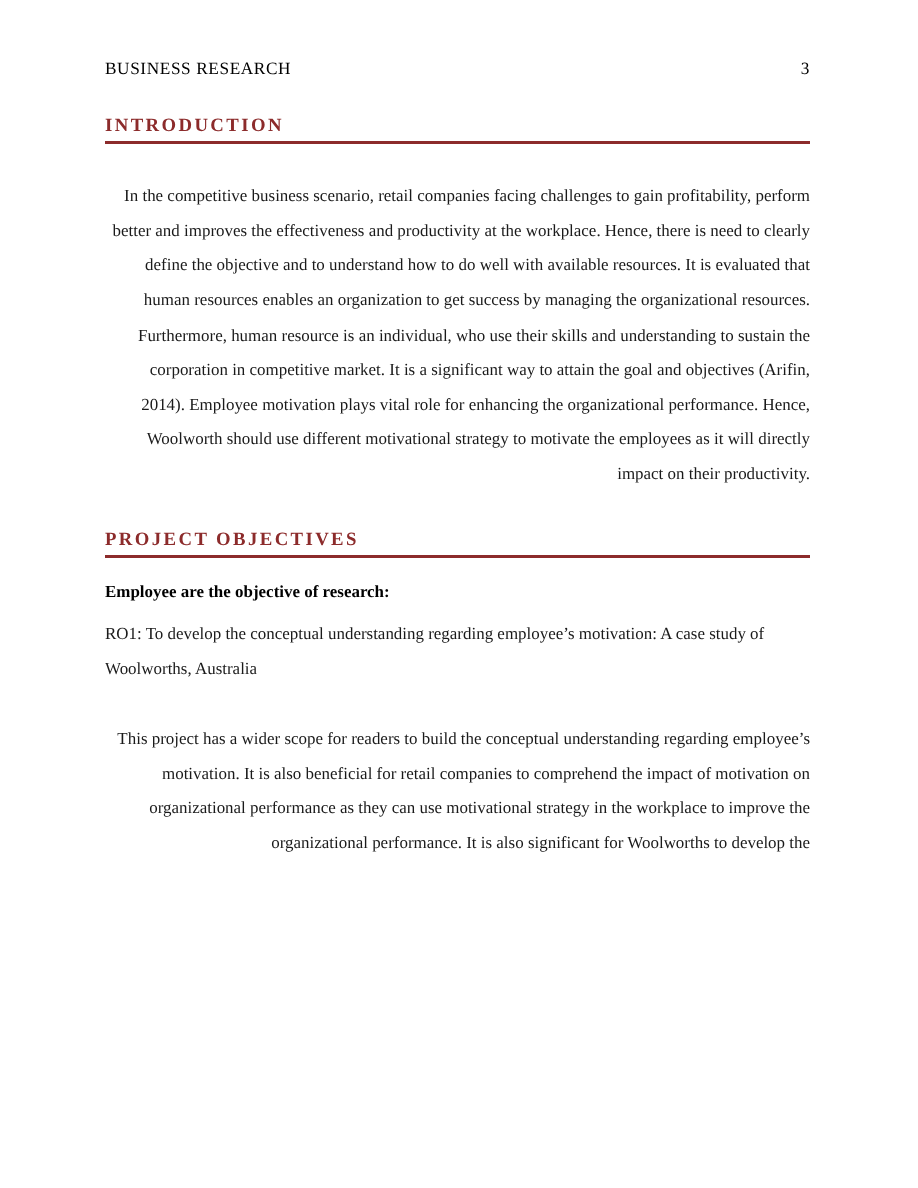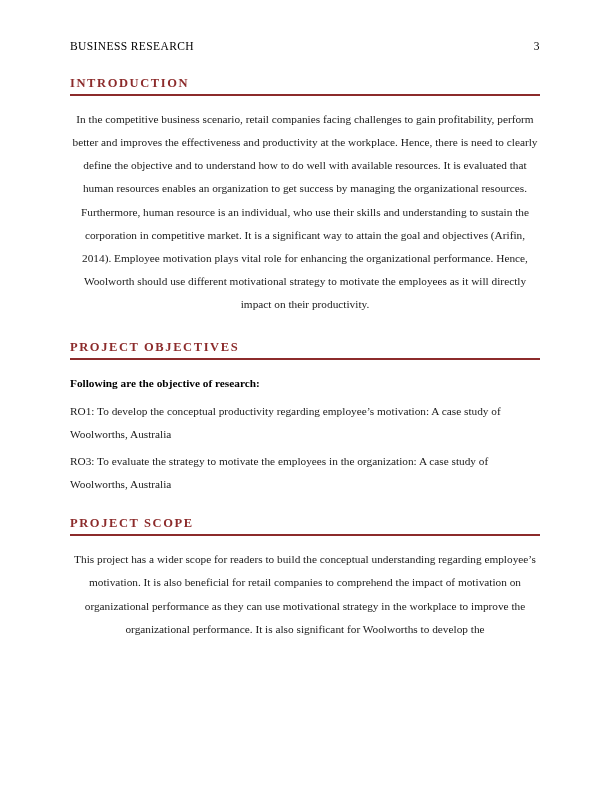--- a/index.html
+++ b/index.html
@@ -50,22 +50,22 @@
     padding: 0 0 3px 0;
     border-bottom: 2.2px solid #8c2b2b;
   }
   .heading-wrap-intro { margin-top: 24px; }
   .heading-wrap-objectives { margin-top: 24px; }
   .heading-wrap-scope { margin-top: 20px; }
 
   p.body-text {
     font-size: 11.3px;
     line-height: 2.05;
-    text-align: center;
-    margin: 12px 0 0 0;
+    text-align: right;
+    margin: 24px 0 0 0;
     color: #1a1a1a;
   }
   .bold-lead {
     font-size: 11.3px;
     font-weight: bold;
     line-height: 2.05;
     margin: 12px 0 0 0;
     color: #000;
   }
   .objective-line {
@@ -85,23 +85,21 @@
     <span class="header-page">3</span>
   </div>
 
   <div class="heading-wrap-intro">
     <h2 class="section-heading">INTRODUCTION</h2>
     <p class="body-text">In the competitive business scenario, retail companies facing challenges to gain profitability, perform better and improves the effectiveness and productivity at the workplace. Hence, there is need to clearly define the objective and to understand how to do well with available resources. It is evaluated that human resources enables an organization to get success by managing the organizational resources. Furthermore, human resource is an individual, who use their skills and understanding to sustain the corporation in competitive market. It is a significant way to attain the goal and objectives (Arifin, 2014). Employee motivation plays vital role for enhancing the organizational performance. Hence, Woolworth should use different motivational strategy to motivate the employees as it will directly impact on their productivity.</p>
   </div>
 
   <div class="heading-wrap-objectives">
     <h2 class="section-heading">PROJECT OBJECTIVES</h2>
-    <p class="bold-lead">Following are the objective of research:</p>
-    <p class="objective-line">RO1: To develop the conceptual productivity regarding employee’s motivation: A case study of Woolworths, Australia</p>
-    <p class="objective-line">RO3: To evaluate the strategy to motivate the employees in the organization: A case study of Woolworths, Australia</p>
+    <p class="bold-lead">Employee are the objective of research:</p>
+    <p class="objective-line">RO1: To develop the conceptual understanding regarding employee’s motivation: A case study of Woolworths, Australia</p>
   </div>
 
   <div class="heading-wrap-scope">
-    <h2 class="section-heading">PROJECT SCOPE</h2>
     <p class="body-text">This project has a wider scope for readers to build the conceptual understanding regarding employee’s motivation. It is also beneficial for retail companies to comprehend the impact of motivation on organizational performance as they can use motivational strategy in the workplace to improve the organizational performance. It is also significant for Woolworths to develop the</p>
   </div>
 
 </div>
 
 </body></html>

